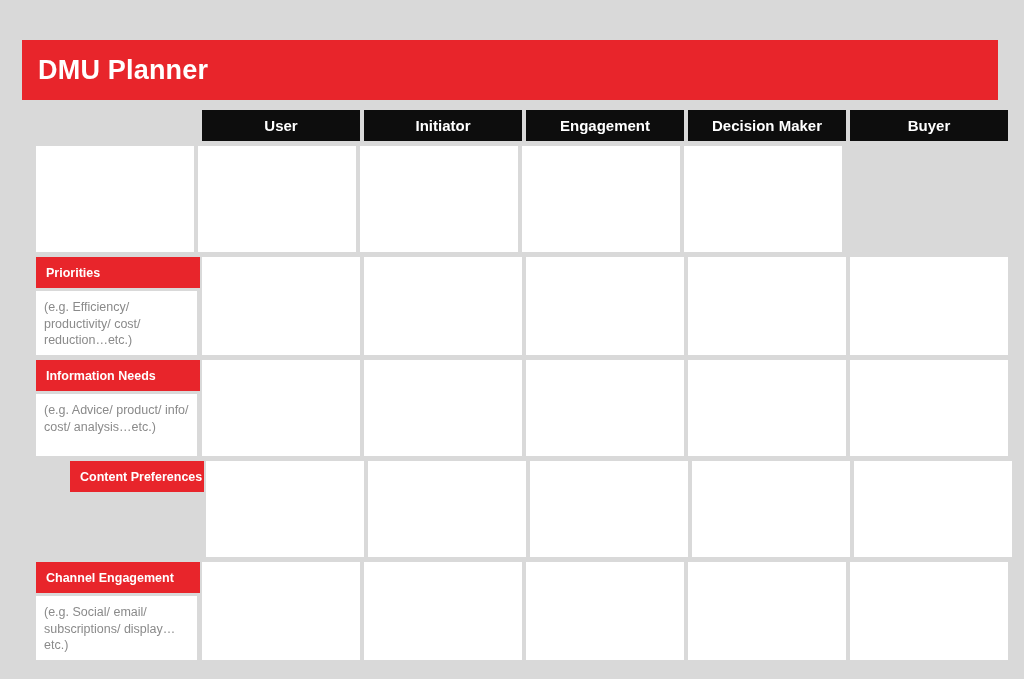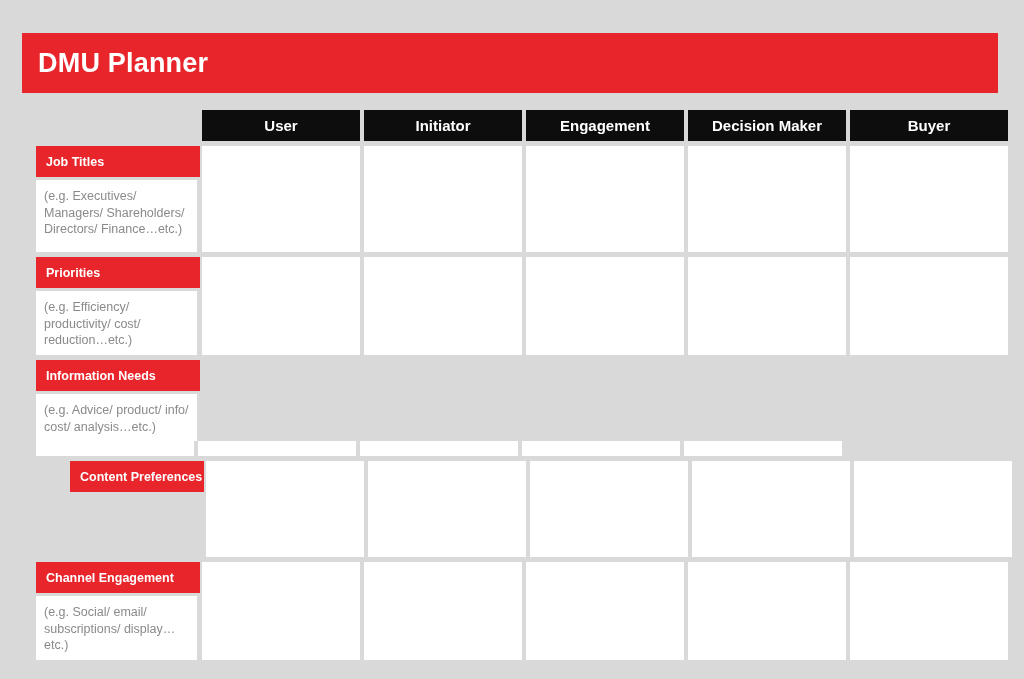--- a/index.html
+++ b/index.html
@@ -17,21 +17,21 @@
   .page {
     position: relative;
     width: 1024px;
     height: 679px;
   }
 
   
   .title-banner {
     position: absolute;
     left: 22px;
-    top: 33px;
+    top: 40px;
     width: 976px;
     height: 60px;
     background: #e8252b;
     display: flex;
     align-items: center;
   }
   .title-text {
     color: #ffffff;
     font-size: 27px;
     font-weight: bold;
@@ -109,21 +109,21 @@
   .cell {
     width: 158px;
     margin-right: 4px;
     background: #ffffff;
   }
   .cell:last-child { margin-right: 0; }
 
   
   .r0 { height: 106px; }
   .r1 { height: 98px; }
-  .r2 { height: 96px; flex-direction: column; }
+  .r2 { height: 96px; }
   .r3 { height: 96px; margin-left: 34px; }
   .r4 { height: 98px; }
 </style>
 </head>
 <body>
 
 <div class="page">
 
   <div class="title-banner">
     <div class="title-text">DMU Planner</div>
@@ -133,24 +133,20 @@
 
     <div class="head-row">
       <div class="head-cell">User</div>
       <div class="head-cell">Initiator</div>
       <div class="head-cell">Engagement</div>
       <div class="head-cell">Decision Maker</div>
       <div class="head-cell">Buyer</div>
     </div>
 
     <div class="body-row r0">
-      <div class="label-col">
-        <div class="label-chip">Job Titles</div>
-        <div class="label-hint">(e.g. Executives/ Managers/ Shareholders/ Directors/ Finance…etc.)</div>
-      </div>
       <div class="cells">
         <div class="cell"></div>
         <div class="cell"></div>
         <div class="cell"></div>
         <div class="cell"></div>
         <div class="cell"></div>
       </div>
     </div>
 
     <div class="body-row r1">

